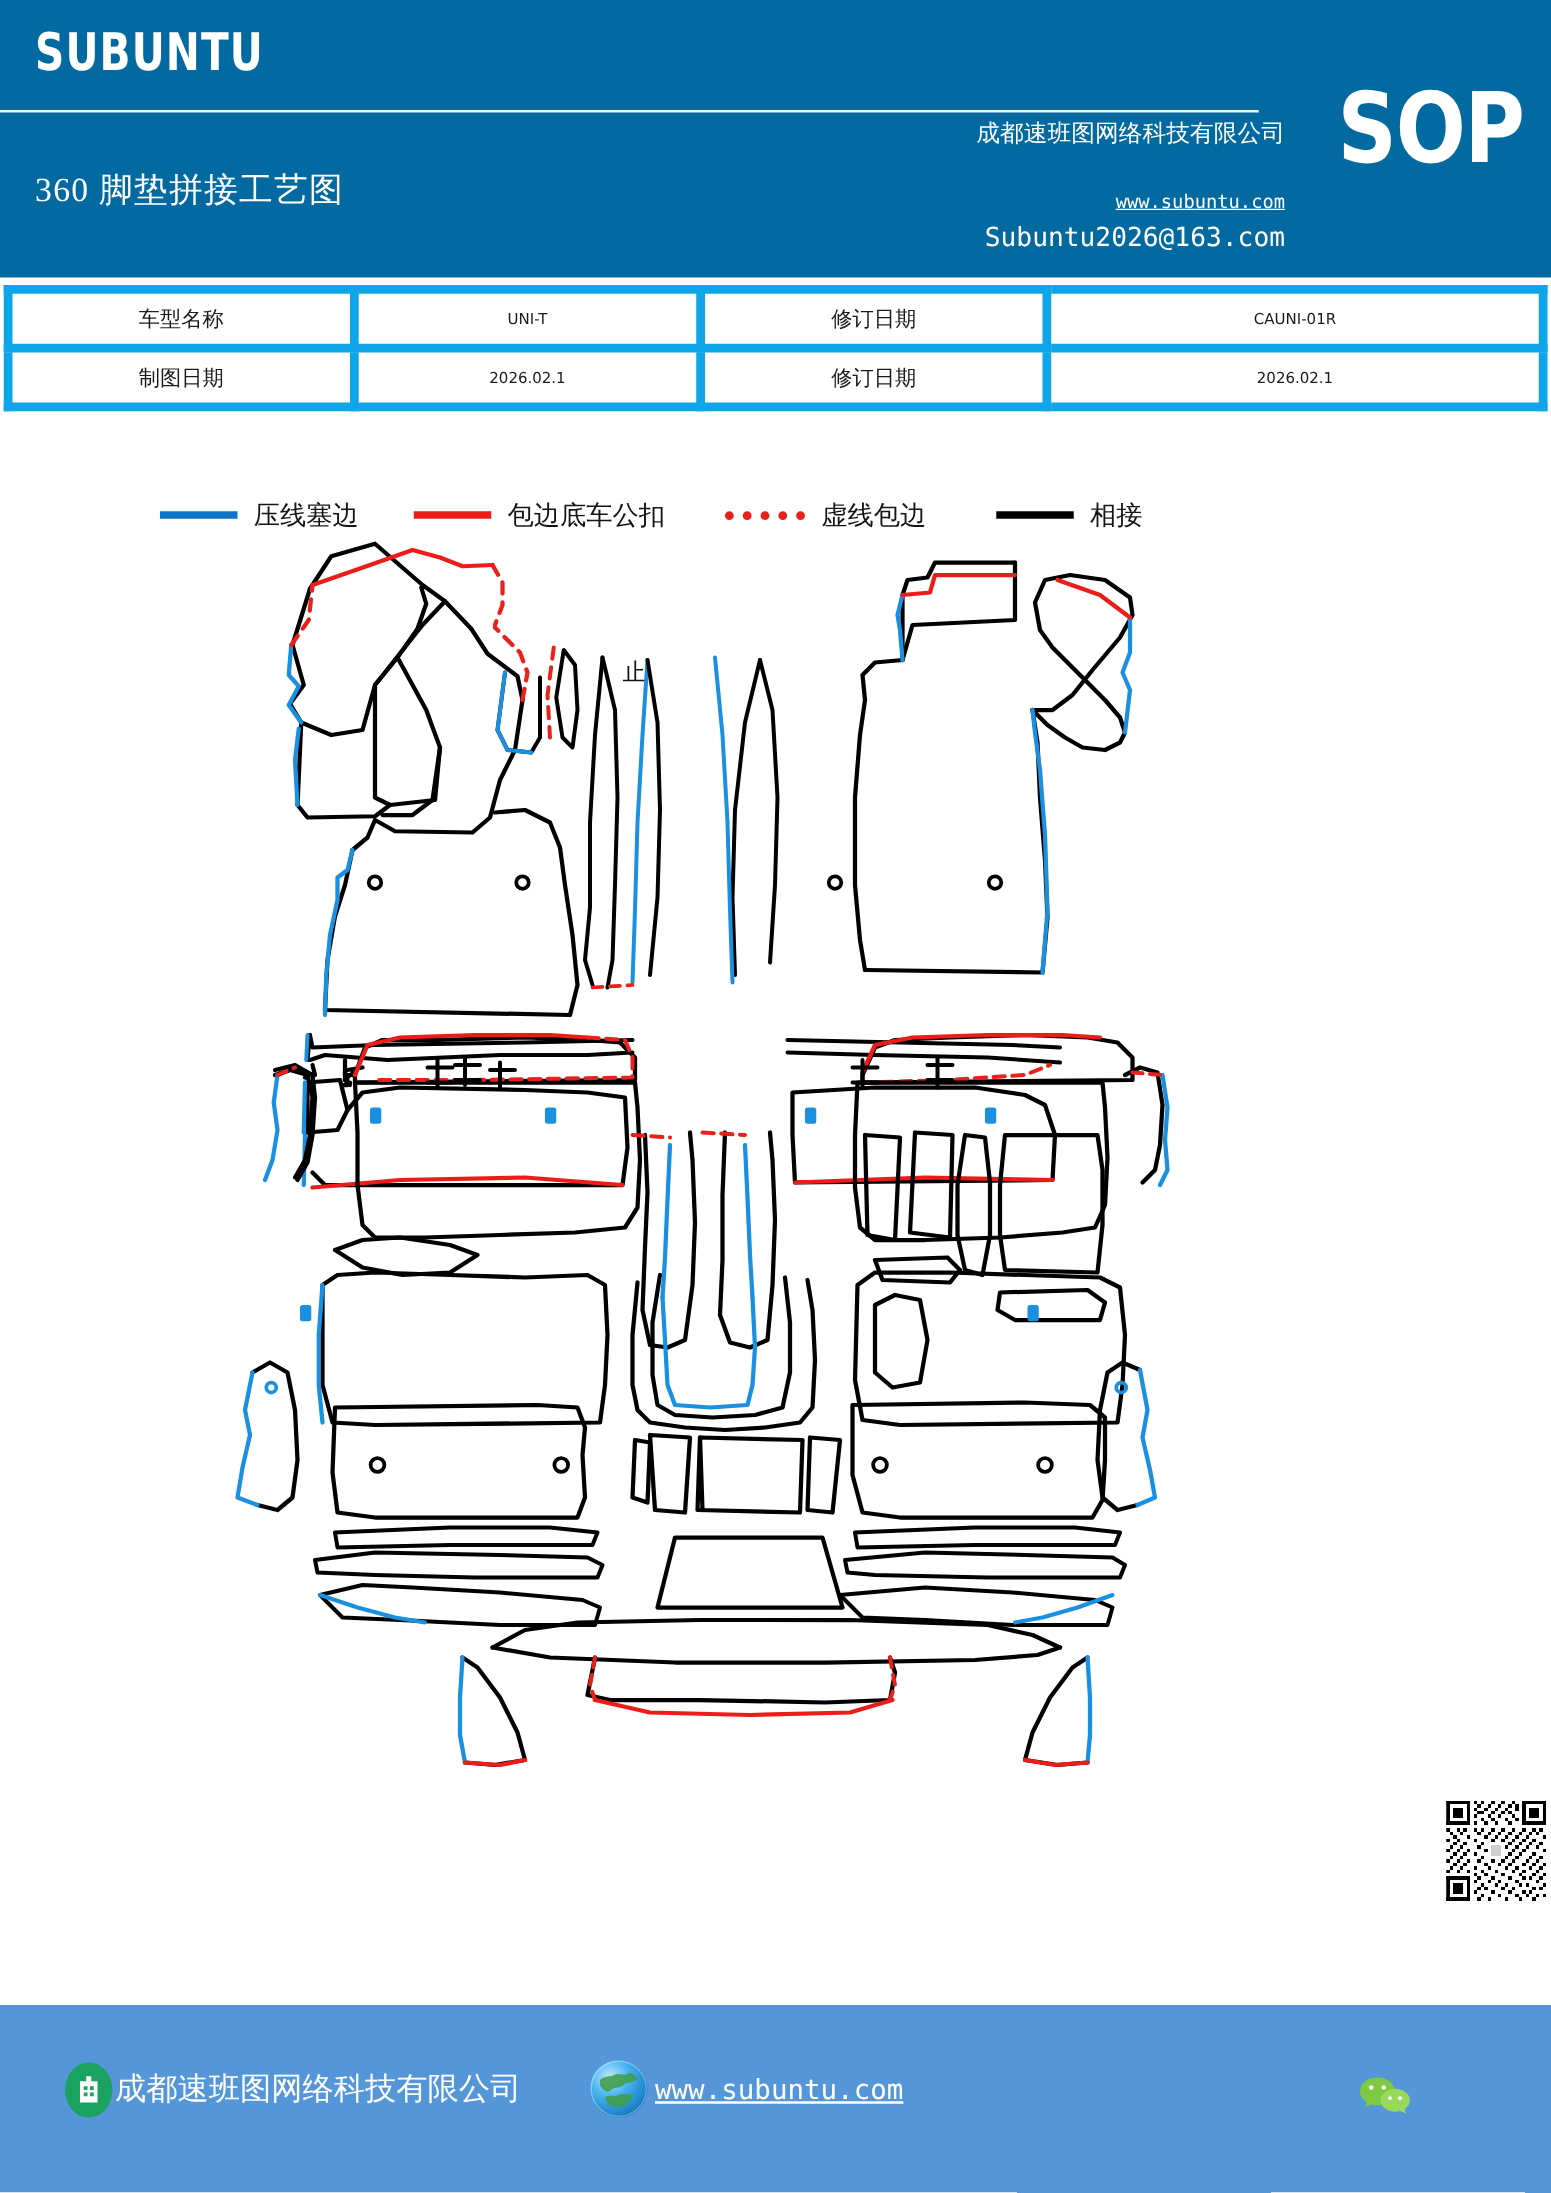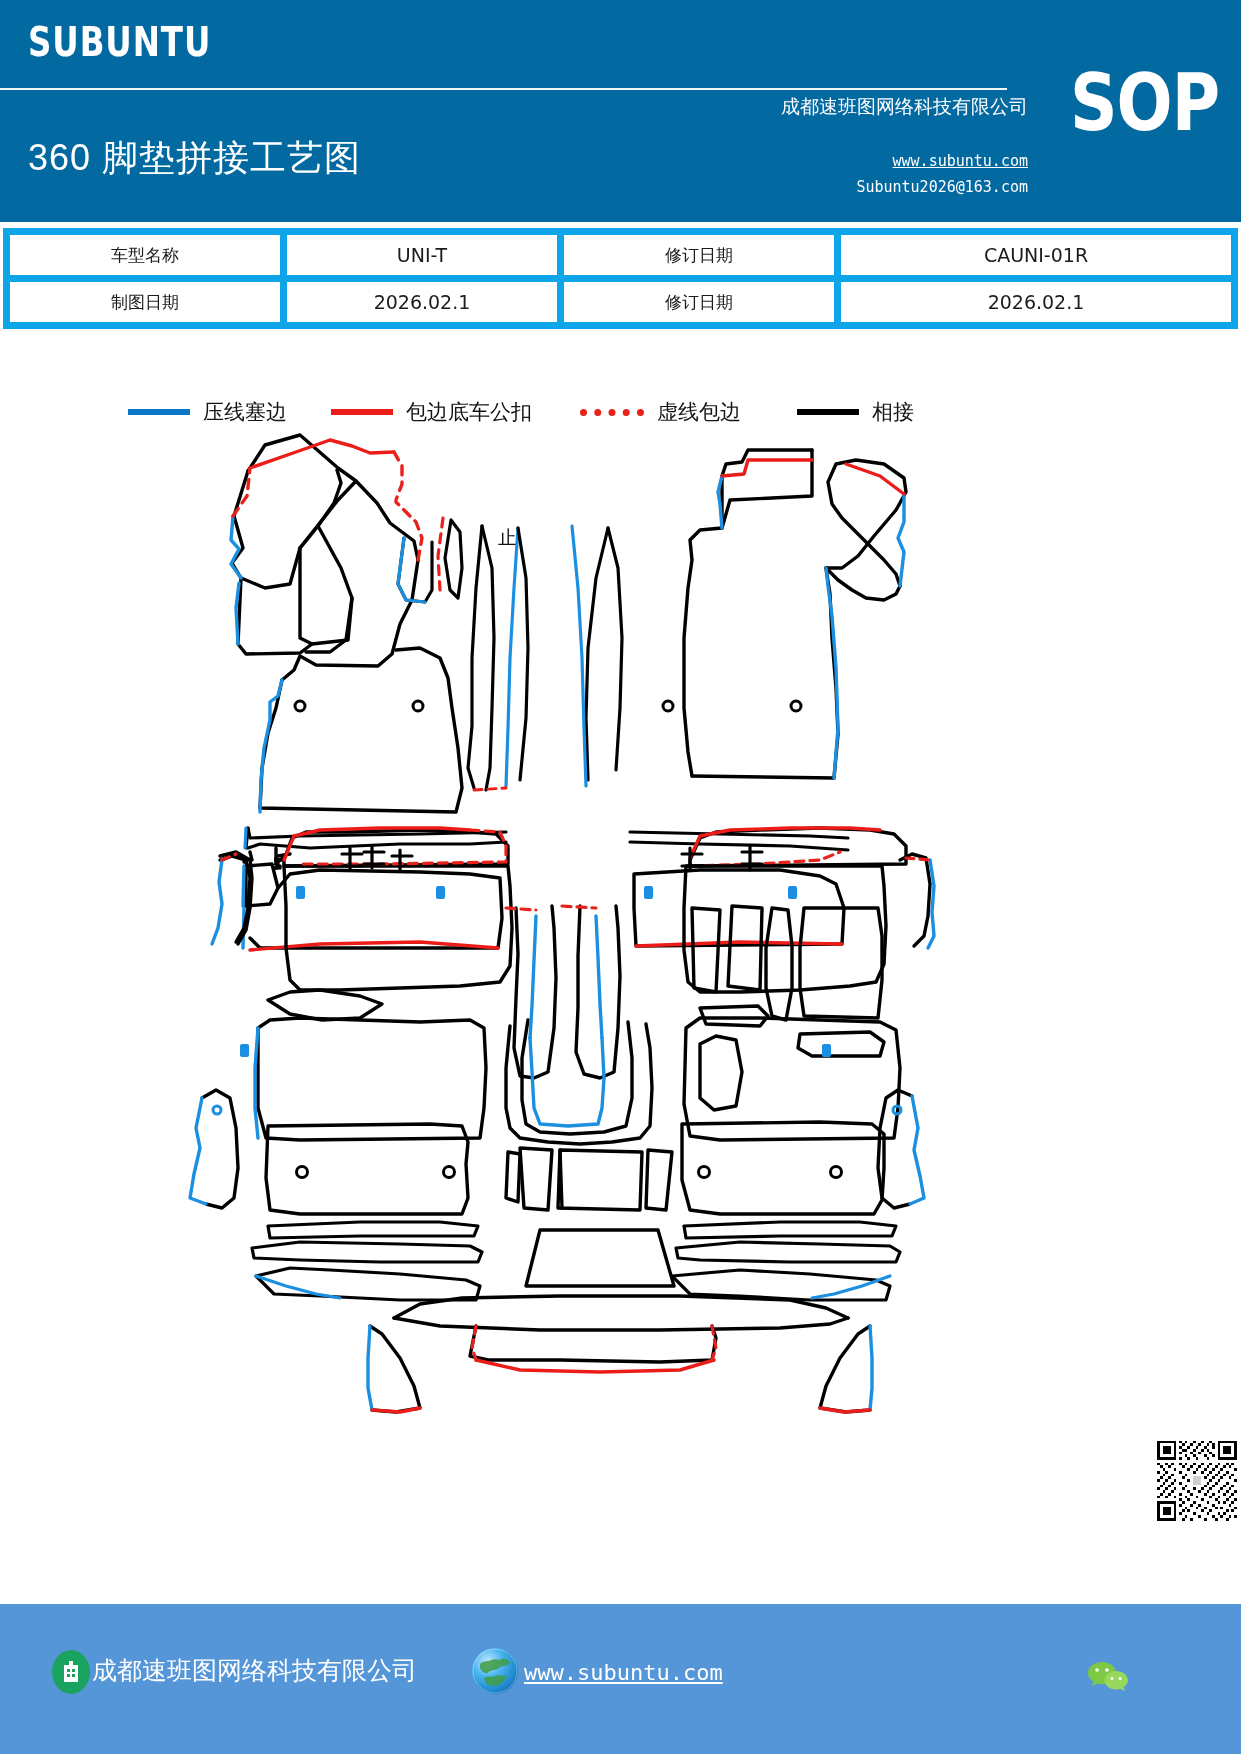--- a/index.html
+++ b/index.html
@@ -28,22 +28,22 @@
     transform-origin: left top;
   }
   .header-rule {
     position: absolute; left: 0; top: 88px;
     width: 1007px; height: 2px;
     background: #ffffff;
     opacity: .95;
   }
   .doc-title {
     position: absolute; left: 28px; top: 134px;
-    font-family: Liberation Sans, sans-serif;
-    font-size: 36px;
+    font-family: Liberation Serif, serif;
+    font-size: 27px;
     color: #ffffff;
     letter-spacing: 1px;
     white-space: nowrap;
   }
   .sop {
     position: absolute; right: 22px; top: 58px;
     font-family: "DejaVu Sans", sans-serif;
     font-weight: 700;
     font-size: 66px;
     color: #ffffff;
@@ -62,21 +62,21 @@
     position: absolute; right: 213px; top: 152px;
     font-family: "DejaVu Sans Mono", monospace;
     font-size: 15px;
     color: #ffffff;
     text-decoration: underline;
     white-space: nowrap;
   }
   .mail-top {
     position: absolute; right: 213px; top: 178px;
     font-family: "DejaVu Sans Mono", monospace;
-    font-size: 15px;
+    font-size: 21px;
     color: #ffffff;
     white-space: nowrap;
   }
 
   
   .info-table {
     position: absolute; left: 3px; top: 228px;
     width: 1228px;
     border-collapse: collapse;
     table-layout: fixed;
@@ -85,21 +85,21 @@
     border: 7px solid #0ea5e9;
     height: 47px;
     text-align: center;
     vertical-align: middle;
     font-family: "DejaVu Serif", serif;
     font-size: 17px;
     color: #1b1b1b;
   }
   .info-table td.val {
     font-family: "DejaVu Sans", sans-serif;
-    font-size: 19px;
+    font-size: 12px;
   }
   .c1 { width: 277px; }
   .c2 { width: 277px; }
   .c3 { width: 277px; }
   .c4 { width: 397px; }
 
   
   .legend {
     position: absolute; left: 0; top: 398px;
     width: 1000px; height: 40px;

